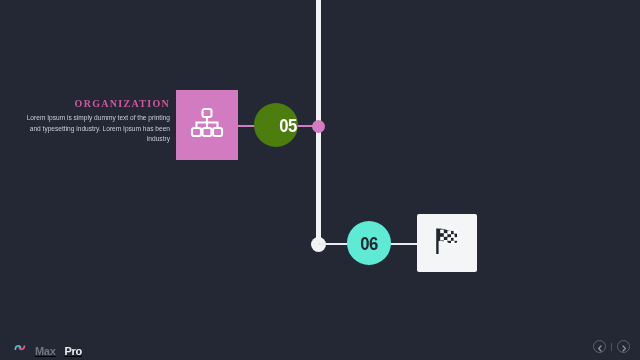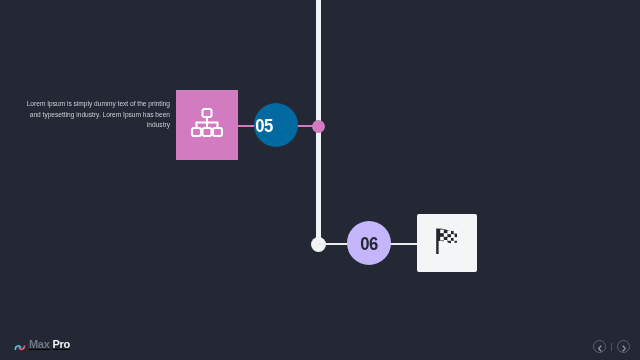--- a/index.html
+++ b/index.html
@@ -75,24 +75,24 @@
     align-items: center;
     justify-content: center;
   }
   .badge-05 {
     position: absolute;
     left: 254px;
     top: 103px;
     width: 44px;
     height: 44px;
     border-radius: 50%;
-    background: #0369a1;
-    display: flex;
-    align-items: center;
-    justify-content: flex-start;
+    background: #4d7c0f;
+    display: flex;
+    align-items: center;
+    justify-content: flex-end;
   }
   .badge-05 .num {
     color: #ffffff;
     font-size: 19px;
     font-weight: bold;
     letter-spacing: -0.5px;
     transform: scaleX(0.88);
     line-height: 1;
   }
 
@@ -142,42 +142,42 @@
     align-items: center;
     justify-content: center;
   }
   .badge-06 {
     position: absolute;
     left: 347px;
     top: 221px;
     width: 44px;
     height: 44px;
     border-radius: 50%;
-    background: #c4b5fd;
+    background: #5eead4;
     display: flex;
     align-items: center;
     justify-content: center;
   }
   .badge-06 .num {
     color: #232834;
     font-size: 19px;
     font-weight: bold;
     letter-spacing: -0.5px;
     transform: scaleX(0.88);
     line-height: 1;
   }
 
   
   .logo {
     position: absolute;
     left: 14px;
     top: 339px;
     display: flex;
-    align-items: flex-start;
-    gap: 3px;
+    align-items: flex-end;
+    gap: 9px;
     text-decoration: underline;
   }
   .logo-text {
     font-size: 11px;
     font-weight: bold;
     letter-spacing: -0.3px;
     line-height: 1;
   }
   .logo-max { color: #6e7583; }
   .logo-pro { color: #eef0f3; }
@@ -212,20 +212,21 @@
 <div id="slide">
 
   <div class="spine"></div>
   <div class="spine-node-dot"></div>
   <div class="spine-end-dot"></div>
 
   <div class="conn conn-05"></div>
   <div class="conn conn-06"></div>
 
   <div class="text-05">
+    <div class="heading heading-05">ORGANIZATION</div>
     <p class="body-text">Lorem Ipsum is simply dummy text of the printing and typesetting industry. Lorem Ipsum has been industry</p>
   </div>
 
   <div class="card-05">
     <span>
       <svg width="34" height="32" viewBox="0 0 34 32" fill="none" stroke="#ffffff" stroke-width="2.1">
         <rect x="12.5" y="2" width="9" height="8" rx="2"></rect>
         <rect x="2" y="21" width="9" height="8" rx="2"></rect>
         <rect x="12.5" y="21" width="9" height="8" rx="2"></rect>
         <rect x="23" y="21" width="9" height="8" rx="2"></rect>

